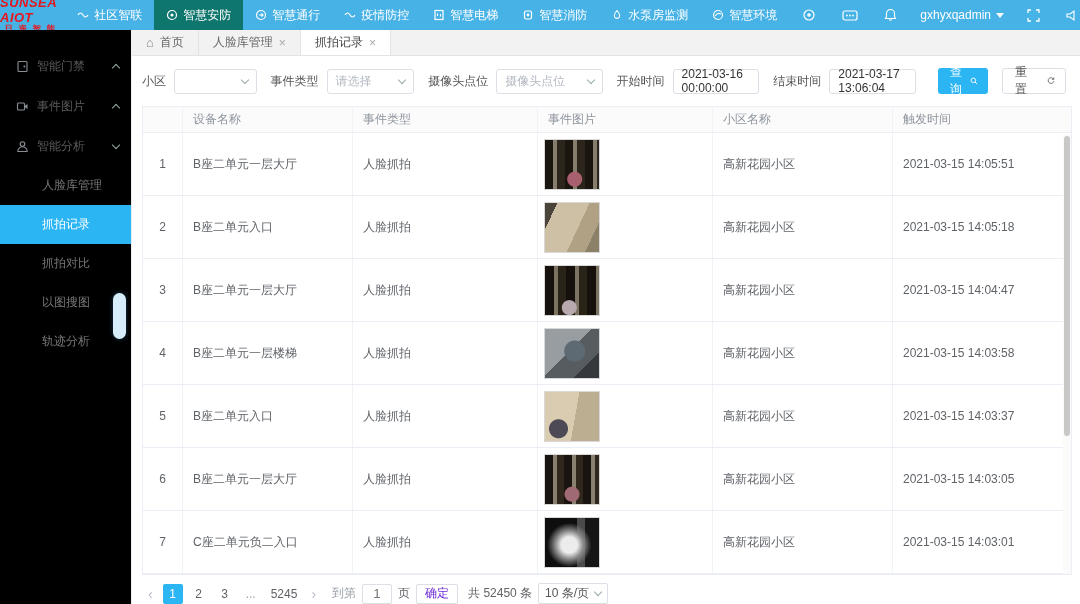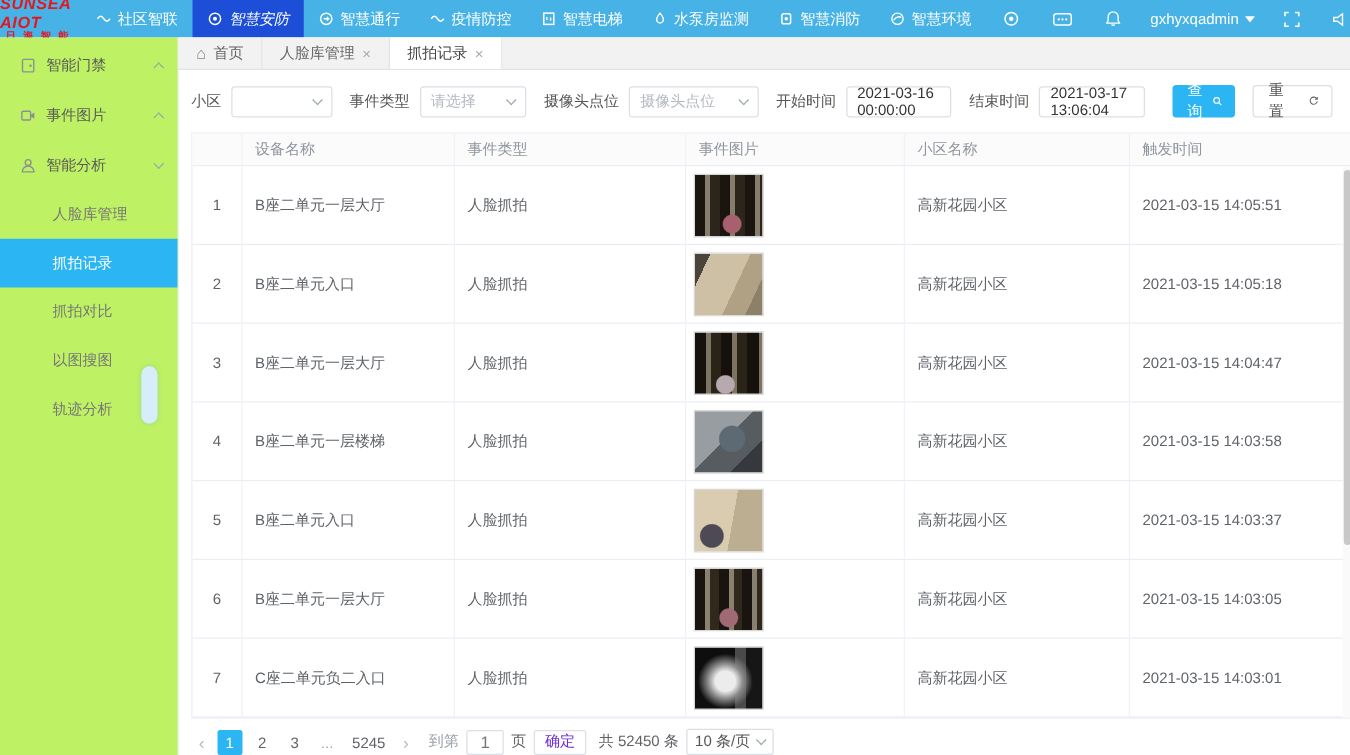--- a/index.html
+++ b/index.html
@@ -6,30 +6,30 @@
   html,body { width:1080px; height:604px; overflow:hidden; }
   body { font-family:"Liberation Sans","DejaVu Sans",sans-serif; font-size:12px; color:#333; background:#fff; }
 
   
   .topbar { height:30px; background:#47b2e6; display:flex; align-items:stretch; color:#fff; position:relative; }
   .logo { width:125px; display:flex; flex-direction:column; justify-content:center; align-items:center; line-height:1.1; }
   .logo .t1 { color:#e8151d; font-weight:bold; font-size:13px; font-style:italic; letter-spacing:.5px; }
   .logo .t2 { color:#e8151d; font-weight:bold; font-size:8px; letter-spacing:6px; }
   .topnav { display:flex; margin-left:auto; }
   .tn-item { display:flex; align-items:center; gap:5px; padding:0 12px; font-size:12px; cursor:pointer; white-space:nowrap; }
-  .tn-item.active { background:#1d4ed8;font-style:italic; }
+  .tn-item.active { background:#0f766e; }
   .tn-item svg, .ticon svg { display:block; }
   .topicons { display:flex; align-items:center; gap:0; }
   .ticon { padding:0 13px; display:flex; align-items:center; cursor:pointer; }
   .user { display:flex; align-items:center; gap:5px; padding:0 10px; cursor:pointer; white-space:nowrap; }
   .caret-dn { width:0; height:0; border-left:4px solid transparent; border-right:4px solid transparent; border-top:5px solid #fff; }
 
   
   .main { display:flex; height:574px; position:relative; }
-  .sidebar { width:143px; background:#bef264; border-right:1px solid #ececec; padding-top:2px; flex:none; }
+  .sidebar { width:132px; background:#000000; border-right:1px solid #ececec; padding-top:16px; flex:none; }
   .sb-item { height:40px; display:flex; align-items:center; gap:8px; padding:0 12px 0 16px; color:#5a5a5a; cursor:pointer; }
   .sb-item .lbl { flex:1; }
   .sb-sub { }
   .sb-sub-item { height:39px; line-height:39px; padding-left:42px; color:#777; cursor:pointer; }
   .sb-sub-item.active { background:#2cb5f3; color:#fff; }
   .chev { width:6px; height:6px; border-right:1px solid #9aa; border-bottom:1px solid #9aa; display:inline-block; }
   .chev.up { transform:rotate(-135deg); margin-top:3px; }
   .chev.down { transform:rotate(45deg); margin-bottom:3px; }
   .handle { position:absolute; left:113px; top:263px; width:13px; height:46px; border-radius:7px; background:#d7edfa; box-shadow:0 0 4px rgba(80,170,230,.35); }
 
@@ -116,30 +116,30 @@
       </div>
       <div class="tn-item">
         <svg width="12" height="12" viewBox="0 0 12 12">
             <rect x="2" y="1.5" width="8" height="9" stroke="#fff" fill="none" stroke-width="1.2"></rect>
             <path d="M4.5 7 V4.5 M7.5 5 v2.5" stroke="#fff" stroke-width="1.1"></path>
           </svg>
         <span>智慧电梯</span>
       </div>
       <div class="tn-item">
         <svg width="12" height="12" viewBox="0 0 12 12">
-            <path d="M6 1.5 Q9.5 5.5 8.4 8 a2.8 2.8 0 0 1 -4.8 0 Q2.5 5.5 6 1.5Z" stroke="#fff" fill="none" stroke-width="1.1"></path>
-          </svg>
-        <span>水泵房监测</span>
-      </div>
-      <div class="tn-item">
-        <svg width="12" height="12" viewBox="0 0 12 12">
             <rect x="2.5" y="2" width="7" height="8" rx="1.5" stroke="#fff" fill="none" stroke-width="1.2"></rect>
             <circle cx="6" cy="6" r="1.4" fill="#fff"></circle>
           </svg>
         <span>智慧消防</span>
+      </div>
+      <div class="tn-item">
+        <svg width="12" height="12" viewBox="0 0 12 12">
+            <path d="M6 1.5 Q9.5 5.5 8.4 8 a2.8 2.8 0 0 1 -4.8 0 Q2.5 5.5 6 1.5Z" stroke="#fff" fill="none" stroke-width="1.1"></path>
+          </svg>
+        <span>水泵房监测</span>
       </div>
       <div class="tn-item">
         <svg width="12" height="12" viewBox="0 0 12 12">
             <circle cx="6" cy="6" r="4.5" stroke="#fff" fill="none" stroke-width="1.1"></circle>
             <path d="M3 7 q3 -4 6 -2" stroke="#fff" fill="none" stroke-width="1.1"></path>
           </svg>
         <span>智慧环境</span>
       </div>
     </nav>
     <div class="topicons">

